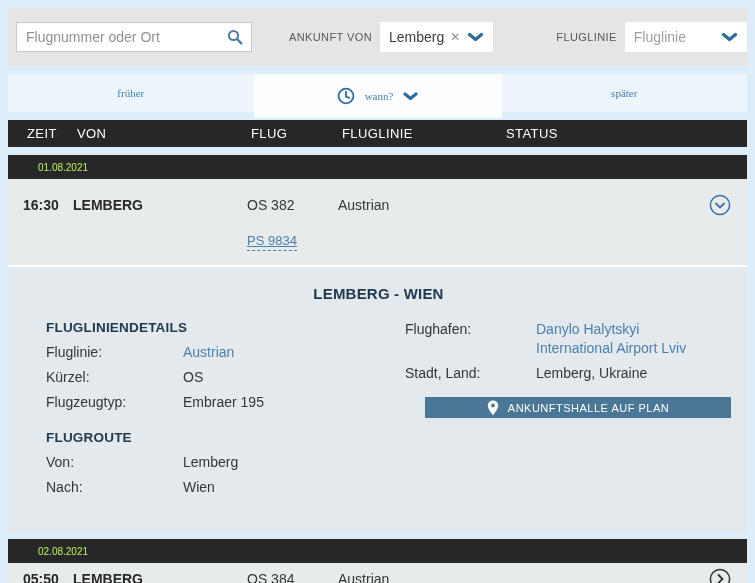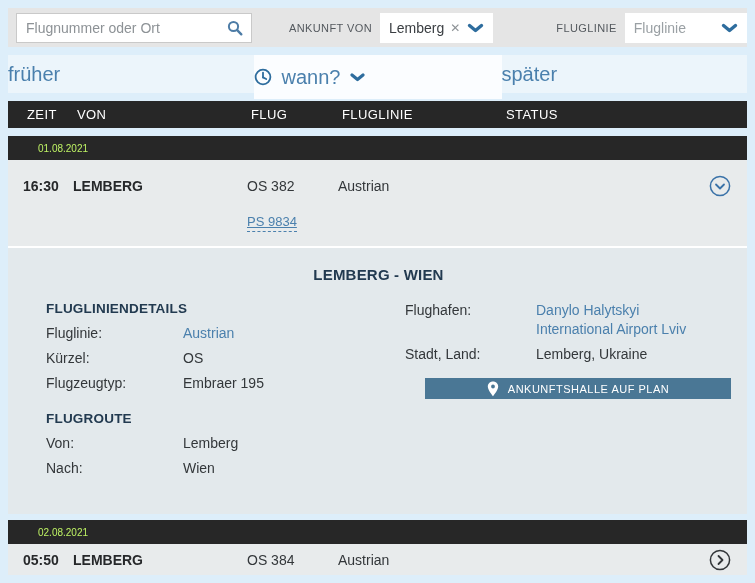--- a/index.html
+++ b/index.html
@@ -7,21 +7,21 @@
     width:755px;height:583px;
     background:#ddeefa;
     font-family:"Liberation Sans","DejaVu Sans",sans-serif;
     color:#33373a;
     overflow:hidden;
   }
   .page{padding:8px;}
 
   
   .filter-bar{
-    background:#e5e5e5;height:39px;
+    background:#e5e5e5;height:58px;
     display:flex;align-items:center;
   }
   .search-box{
     margin-left:8px;width:240px;height:30px;background:#fff;
     border:1px solid #c9c9c9;display:flex;align-items:center;box-sizing:border-box;
   }
   .search-box input{
     border:none;outline:none;flex:1;font:14px "Liberation Sans",sans-serif;
     color:#333;padding:0 4px 0 9px;background:transparent;min-width:0;
   }
@@ -39,22 +39,22 @@
   .sel-arrival{margin-left:8px;width:115px;}
   .sel-airline{margin-left:8px;width:124px;}
   .sel-value{font-size:14px;color:#3a3e42;flex:1;white-space:nowrap;overflow:hidden;}
   .sel-placeholder{font-size:14px;color:#9aa0a4;flex:1;}
   .clear-x{font-size:12px;font-weight:700;color:#8d9296;margin:0 7px 0 2px;cursor:pointer;}
   .chev{flex:none;display:flex;}
 
   
   .time-nav{display:flex;align-items:flex-start;height:38px;margin-top:8px;}
   .tn-cell{
-    height:38px;display:flex;align-items:center;justify-content:flex-start;
-    font-size:20px;color:#4b80ad;cursor:pointer;box-sizing:border-box;
+    height:38px;display:flex;align-items:center;justify-content:center;
+    font-size:11px;color:#4b80ad;cursor:pointer;box-sizing:border-box;font-family:Liberation Serif, serif;
   }
   .tn-side{flex:1;background:#ecf5fb;}
   .tn-mid{width:248px;background:#fbfdff;height:44px;gap:8px;}
   .tn-mid .txt{margin:0 2px;}
 
   
   .grid-cols{
     display:grid;
     grid-template-columns:50px 174px 91px 164px 1fr 44px;
     align-items:center;

